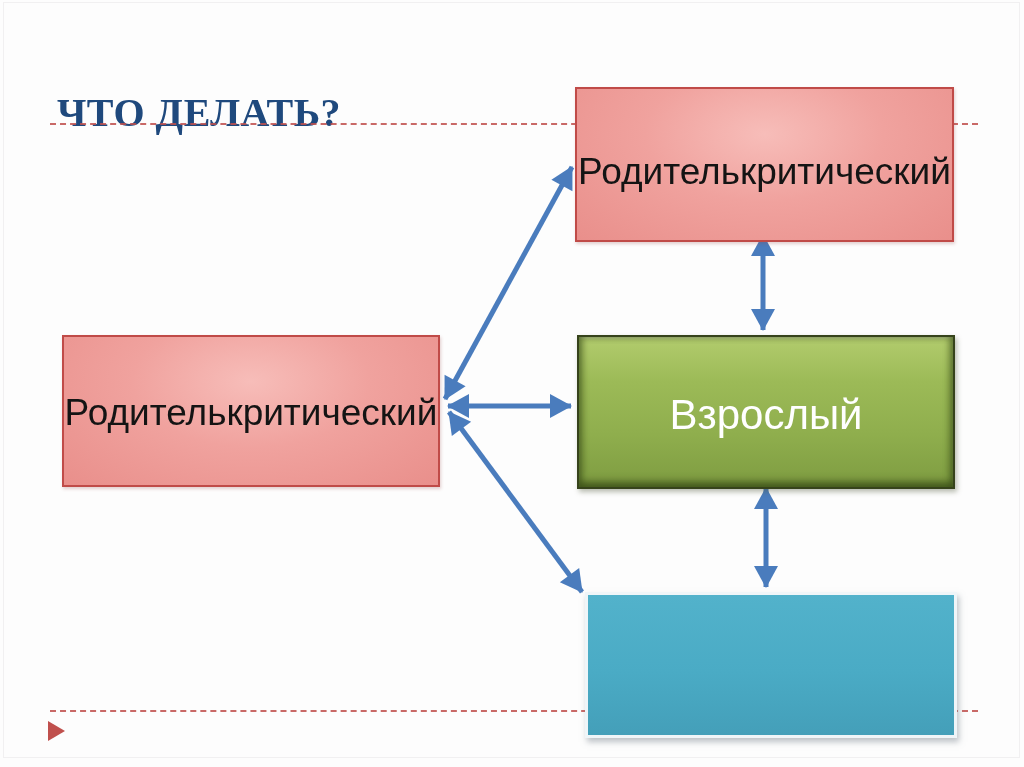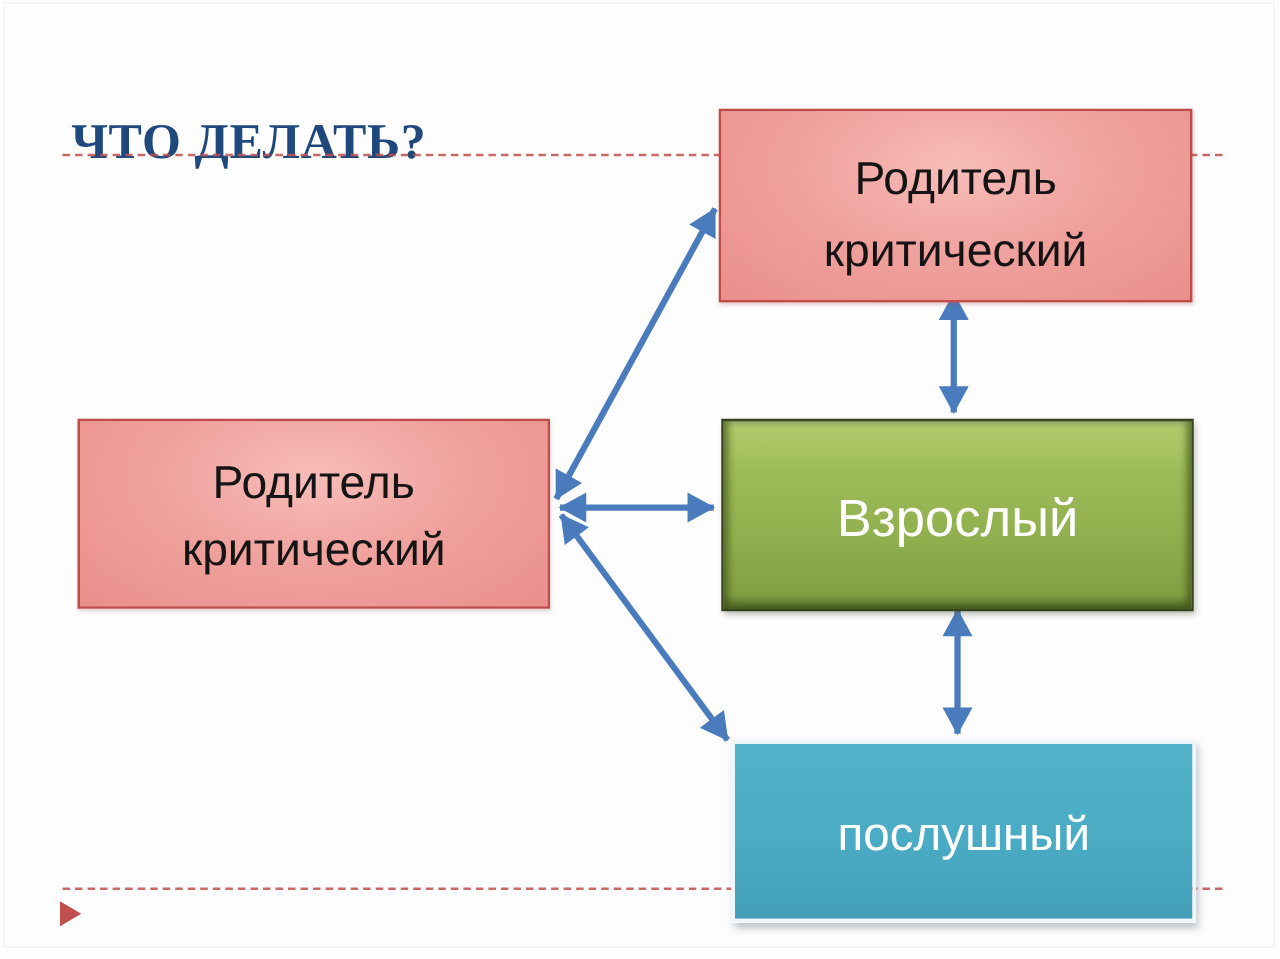--- a/index.html
+++ b/index.html
@@ -24,21 +24,21 @@
   }
   .dashed-rule.top{top:123px;}
   .dashed-rule.bottom{top:710px;}
   .footer-triangle{
     position:absolute;left:48px;top:721px;width:0;height:0;
     border-left:17px solid #c0504d;
     border-top:10px solid transparent;
     border-bottom:10px solid transparent;
   }
   .dbox{
-    position:absolute;display:flex;flex-direction:column;
+    position:absolute;display:flex;
     align-items:center;justify-content:center;text-align:center;
   }
   .dbox .line{display:block;}
   .box-pink{
     background:radial-gradient(ellipse at 50% 30%, #f7bdb9 0%, #f0a29e 45%, #e98f8b 100%);
     border:2px solid #c04b48;
     box-shadow:1px 2px 3px rgba(150,70,70,.25);
     color:#141414;font-size:37px;
   }
   .box-parent-top{left:575px;top:87px;width:375px;height:137px;line-height:58px;padding-top:14px;}
@@ -96,14 +96,13 @@
 <div class="dbox box-pink box-parent-left">
   <span class="line">Родитель</span>
   <span class="line">критический</span>
 </div>
 
 <div class="dbox box-green">
   <span class="line">Взрослый</span>
 </div>
 
 <div class="dbox box-blue">
-  <span class="line">послушный</span>
 </div>
 
 </body></html>

